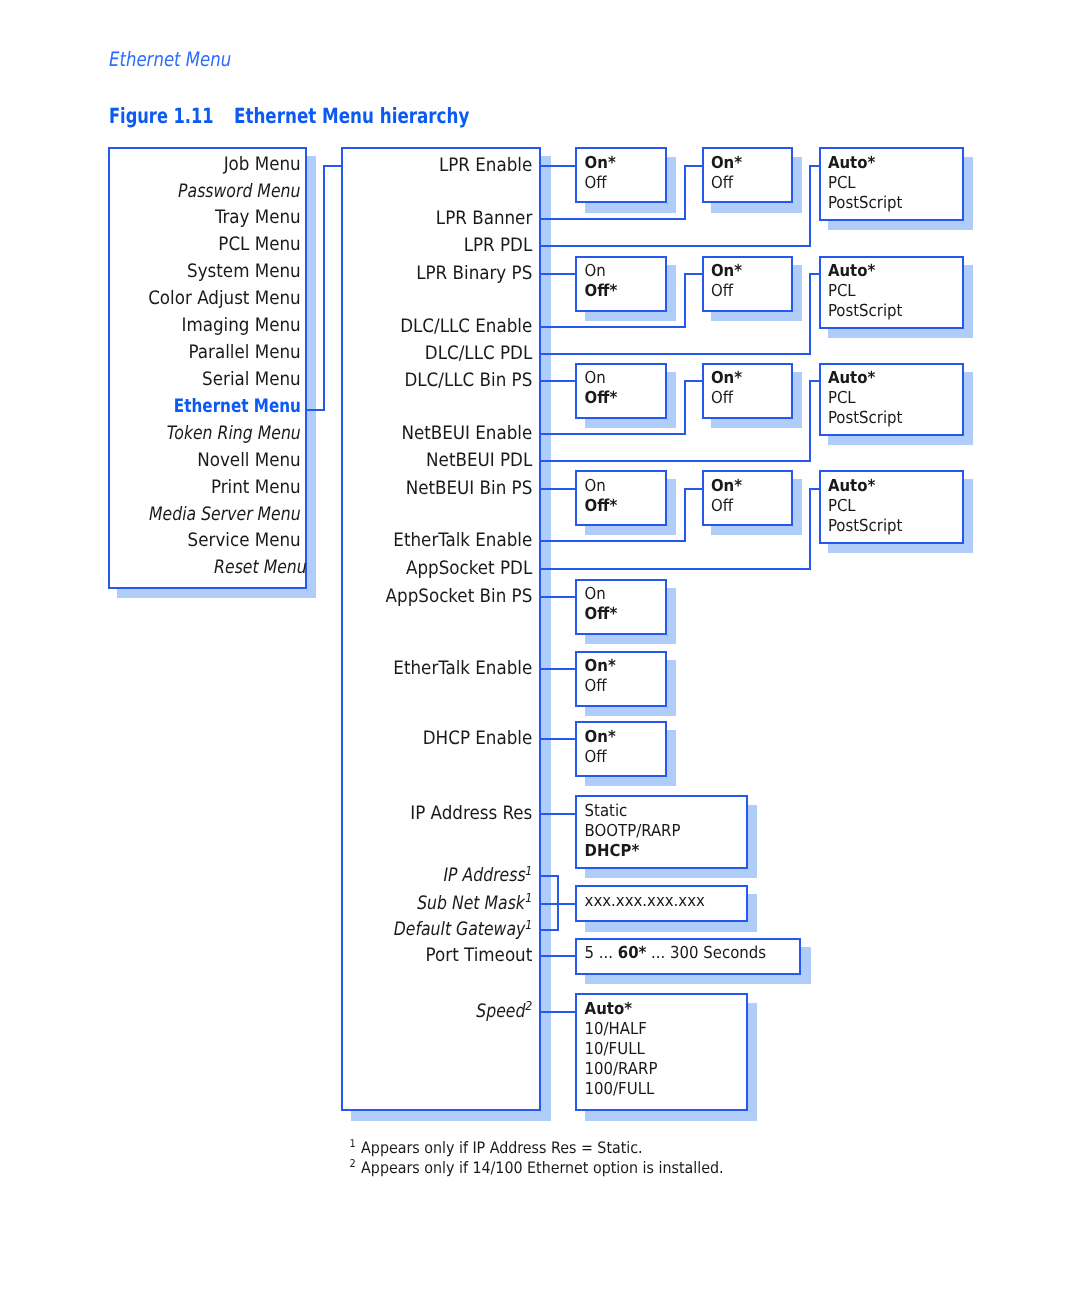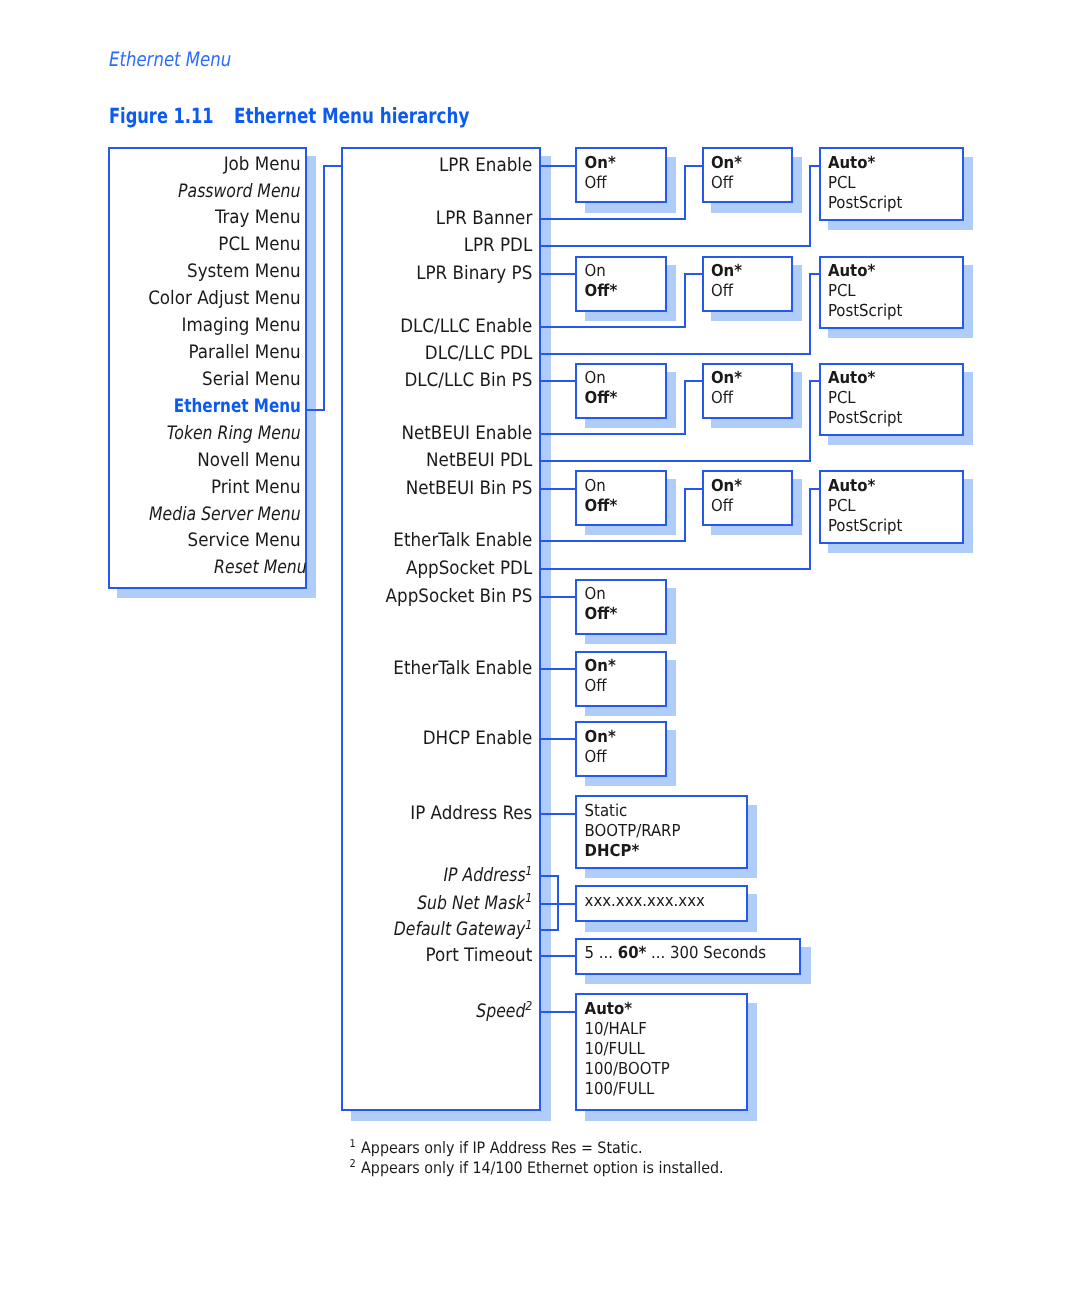--- a/index.html
+++ b/index.html
@@ -200,20 +200,20 @@
 <div class="ln" style="left:556.9px;top:902.5px;width:19.3px;height:2.0px"></div>
 <div class="shadow" style="left:584.5px;top:946.8px;width:226.0px;height:37.4px"></div>
 <div class="box" style="left:575.2px;top:937.5px;width:226.0px;height:37.4px"></div>
 <div class="opt" style="left:584.6px;top:945.30px"><span class="">5 ... </span><span class="bold">60*</span><span class=""> ... 300 Seconds</span></div>
 <div class="ln" style="left:540.3px;top:954.9px;width:35.9px;height:2.0px"></div>
 <div class="shadow" style="left:584.5px;top:1002.5px;width:172.4px;height:118.2px"></div>
 <div class="box" style="left:575.2px;top:993.2px;width:172.4px;height:118.2px"></div>
 <div class="opt bold" style="left:584.6px;top:1001.00px">Auto*</div>
 <div class="opt" style="left:584.6px;top:1020.92px">10/HALF</div>
 <div class="opt" style="left:584.6px;top:1040.84px">10/FULL</div>
-<div class="opt" style="left:584.6px;top:1060.76px">100/BOOTP</div>
+<div class="opt" style="left:584.6px;top:1060.76px">100/RARP</div>
 <div class="opt" style="left:584.6px;top:1080.68px">100/FULL</div>
 <div class="ln" style="left:540.3px;top:1010.6px;width:35.9px;height:2.0px"></div>
 <div class="fn" style="left:349.5px;top:1138.60px"><span class="mk">1</span><span>Appears only if IP Address Res = Static.</span></div>
 <div class="fn" style="left:349.5px;top:1158.50px"><span class="mk">2</span><span>Appears only if 14/100 Ethernet option is installed.</span></div>
 
 
 </div>
 
 </body></html>

